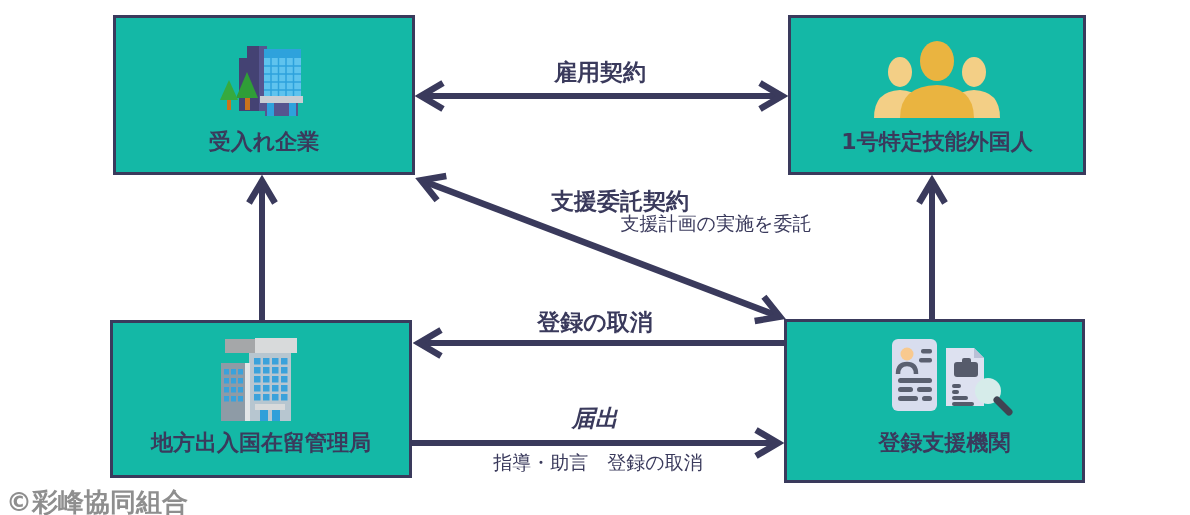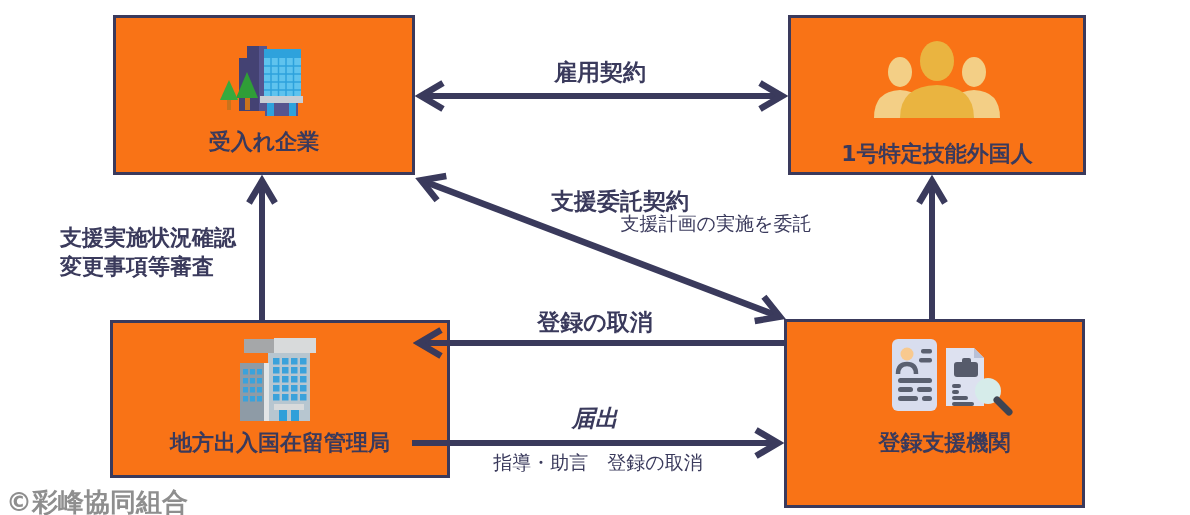--- a/index.html
+++ b/index.html
@@ -8,47 +8,47 @@
     position: relative;
     width: 1190px;
     height: 515px;
     background: #ffffff;
     font-family: "DejaVu Sans", "Liberation Sans", sans-serif;
     color: #3a3a5c;
     overflow: hidden;
   }
   .node {
     position: absolute;
-    background: #f97316;
+    background: #14b8a6;
     border: 3px solid #3a3a5c;
     box-sizing: border-box;
     display: flex;
     flex-direction: column;
     align-items: center;
   }
   .node-icon { flex: 0 0 auto; }
   .node-label {
     font-size: 22px;
     font-weight: bold;
     color: #3a3a5c;
     white-space: nowrap;
     line-height: 1;
   }
   #node-accepting-company   { left: 113px; top: 15px;  width: 302px; height: 160px; }
   #node-foreign-worker      { left: 788px; top: 15px;  width: 298px; height: 160px; }
-  #node-immigration-bureau  { left: 110px; top: 320px; width: 340px; height: 158px; }
-  #node-support-org         { left: 784px; top: 319px; width: 301px; height: 189px; padding-left: 20px; }
+  #node-immigration-bureau  { left: 110px; top: 320px; width: 302px; height: 158px; }
+  #node-support-org         { left: 784px; top: 319px; width: 301px; height: 164px; padding-left: 20px; }
 
   #node-accepting-company  .node-icon { margin-top: 18px; }
   #node-foreign-worker     .node-icon { margin-top: 18px; }
   #node-immigration-bureau .node-icon { margin-top: 10px; }
   #node-support-org        .node-icon { margin-top: 12px; }
 
   #node-accepting-company  .node-label { margin-top: 10px; }
-  #node-foreign-worker     .node-label { margin-top: 22px; }
+  #node-foreign-worker     .node-label { margin-top: 10px; }
   #node-immigration-bureau .node-label { margin-top: 4px; }
   #node-support-org        .node-label { margin-top: 8px; }
 
   .arrows {
     position: absolute;
     left: 0; top: 0;
     width: 1190px; height: 515px;
     pointer-events: none;
   }
   .edge-label {
@@ -220,24 +220,20 @@
     <line x1="932" y1="319" x2="932" y2="183" stroke="#3a3a5c" stroke-width="6" marker-end="url(#ah)"></line>
     <line x1="784" y1="343" x2="421" y2="343" stroke="#3a3a5c" stroke-width="6" marker-end="url(#ah)"></line>
     <line x1="412" y1="443" x2="776" y2="443" stroke="#3a3a5c" stroke-width="6" marker-end="url(#ah)"></line>
   </svg>
 
   <div class="edge-label main centered" id="lbl-consignment">支援委託契約</div>
 
   <div class="edge-label main centered" id="lbl-employment">雇用契約</div>
   <div class="edge-label sub centered" id="lbl-consignment-sub">支援計画の実施を委託</div>
 
-  <div class="edge-label two-line" id="lbl-status-review">
-    <div>支援実施状況確認</div>
-    <div>変更事項等審査</div>
-  </div>
 
 
   <div class="edge-label main centered" id="lbl-residence">登録の取消</div>
 
   <div class="edge-label main centered" id="lbl-notification">届出</div>
   <div class="edge-label sub centered" id="lbl-notif-sub1">指導・助言　登録の取消</div>
 
   <div class="watermark">©彩峰協同組合</div>
 
 </div>

